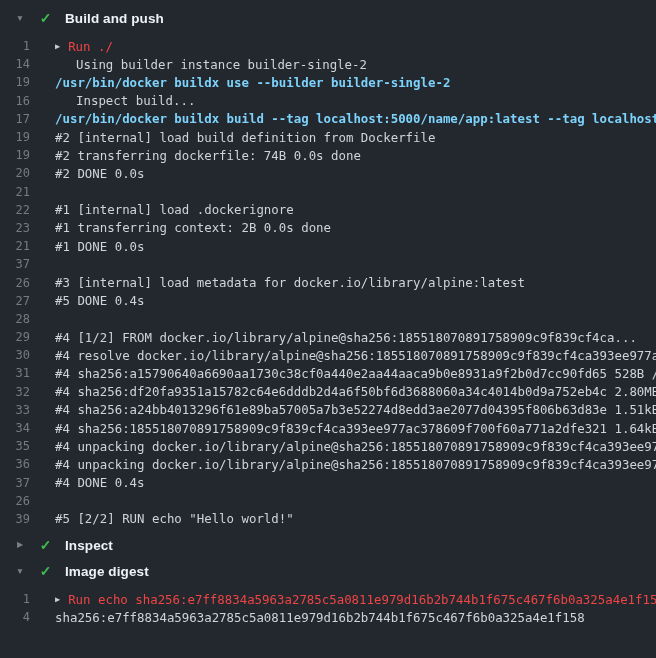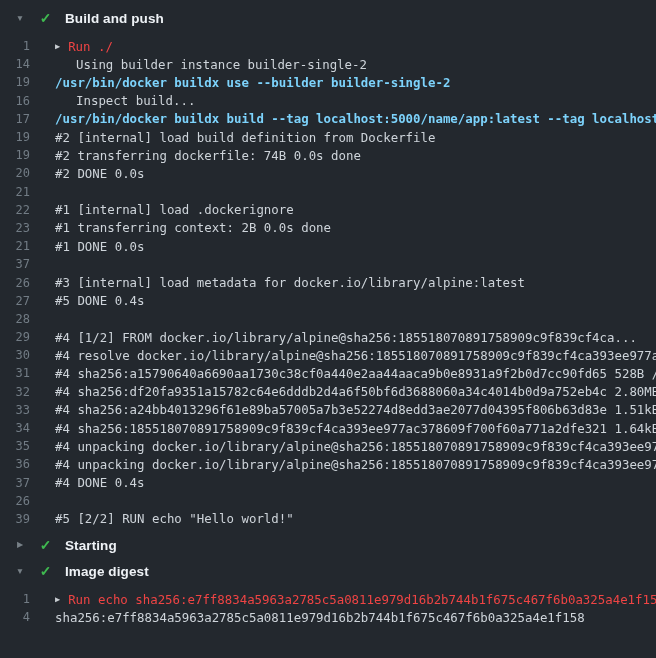--- a/index.html
+++ b/index.html
@@ -134,21 +134,21 @@
           <div class="log-line"><span class="line-num">36</span><span class="line-content plain"><span class="text">#4 unpacking docker.io/library/alpine@sha256:185518070891758909c9f839cf4ca393ee977a</span></span></div>
           <div class="log-line"><span class="line-num">37</span><span class="line-content plain"><span class="text">#4 DONE 0.4s</span></span></div>
           <div class="log-line"><span class="line-num">26</span><span class="line-content blank"><span class="text"></span></span></div>
           <div class="log-line"><span class="line-num">39</span><span class="line-content plain"><span class="text">#5 [2/2] RUN echo "Hello world!"</span></span></div>
         </div>
       </div>
       <div class="section">
         <div class="section-header collapsed">
           <span class="chevron">▶</span>
           <span class="check">✓</span>
-          <span class="section-title">Starting</span>
+          <span class="section-title">Inspect</span>
         </div>
       </div>
       <div class="section">
         <div class="section-header">
           <span class="chevron">▼</span>
           <span class="check">✓</span>
           <span class="section-title">Image digest</span>
         </div>
         <div class="section-body">
           <div class="log-line"><span class="line-num">1</span><span class="line-content command"><span class="cmd-chevron">▶</span><span class="text">Run echo sha256:e7ff8834a5963a2785c5a0811e979d16b2b744b1f675c467f6b0a325a4e1f158</span></span></div>

